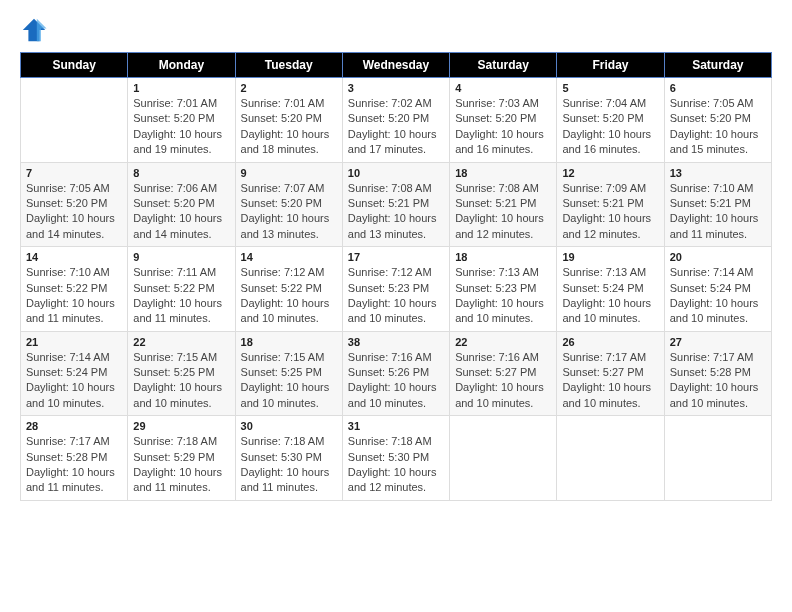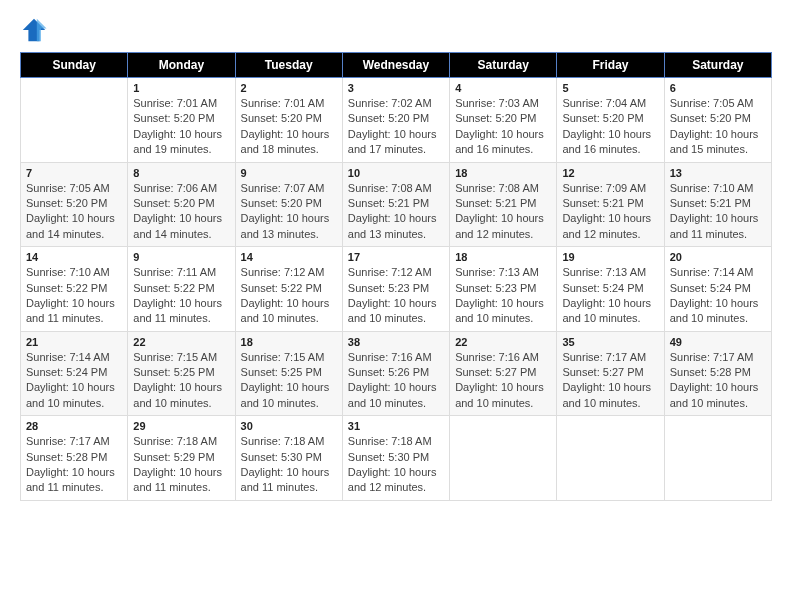--- a/index.html
+++ b/index.html
@@ -231,25 +231,25 @@
           </td>
           <td>
             <span class="day-num">38</span>
             <div class="day-info">Sunrise: 7:16 AM<br>Sunset: 5:26 PM<br>Daylight: 10 hours and 10 minutes.</div>
           </td>
           <td>
             <span class="day-num">22</span>
             <div class="day-info">Sunrise: 7:16 AM<br>Sunset: 5:27 PM<br>Daylight: 10 hours and 10 minutes.</div>
           </td>
           <td>
-            <span class="day-num">35</span>
+            <span class="day-num">26</span>
             <div class="day-info">Sunrise: 7:17 AM<br>Sunset: 5:27 PM<br>Daylight: 10 hours and 10 minutes.</div>
           </td>
           <td>
-            <span class="day-num">49</span>
+            <span class="day-num">27</span>
             <div class="day-info">Sunrise: 7:17 AM<br>Sunset: 5:28 PM<br>Daylight: 10 hours and 10 minutes.</div>
           </td>
         </tr>
         <tr>
           <td>
             <span class="day-num">28</span>
             <div class="day-info">Sunrise: 7:17 AM<br>Sunset: 5:28 PM<br>Daylight: 10 hours and 11 minutes.</div>
           </td>
           <td>
             <span class="day-num">29</span>

